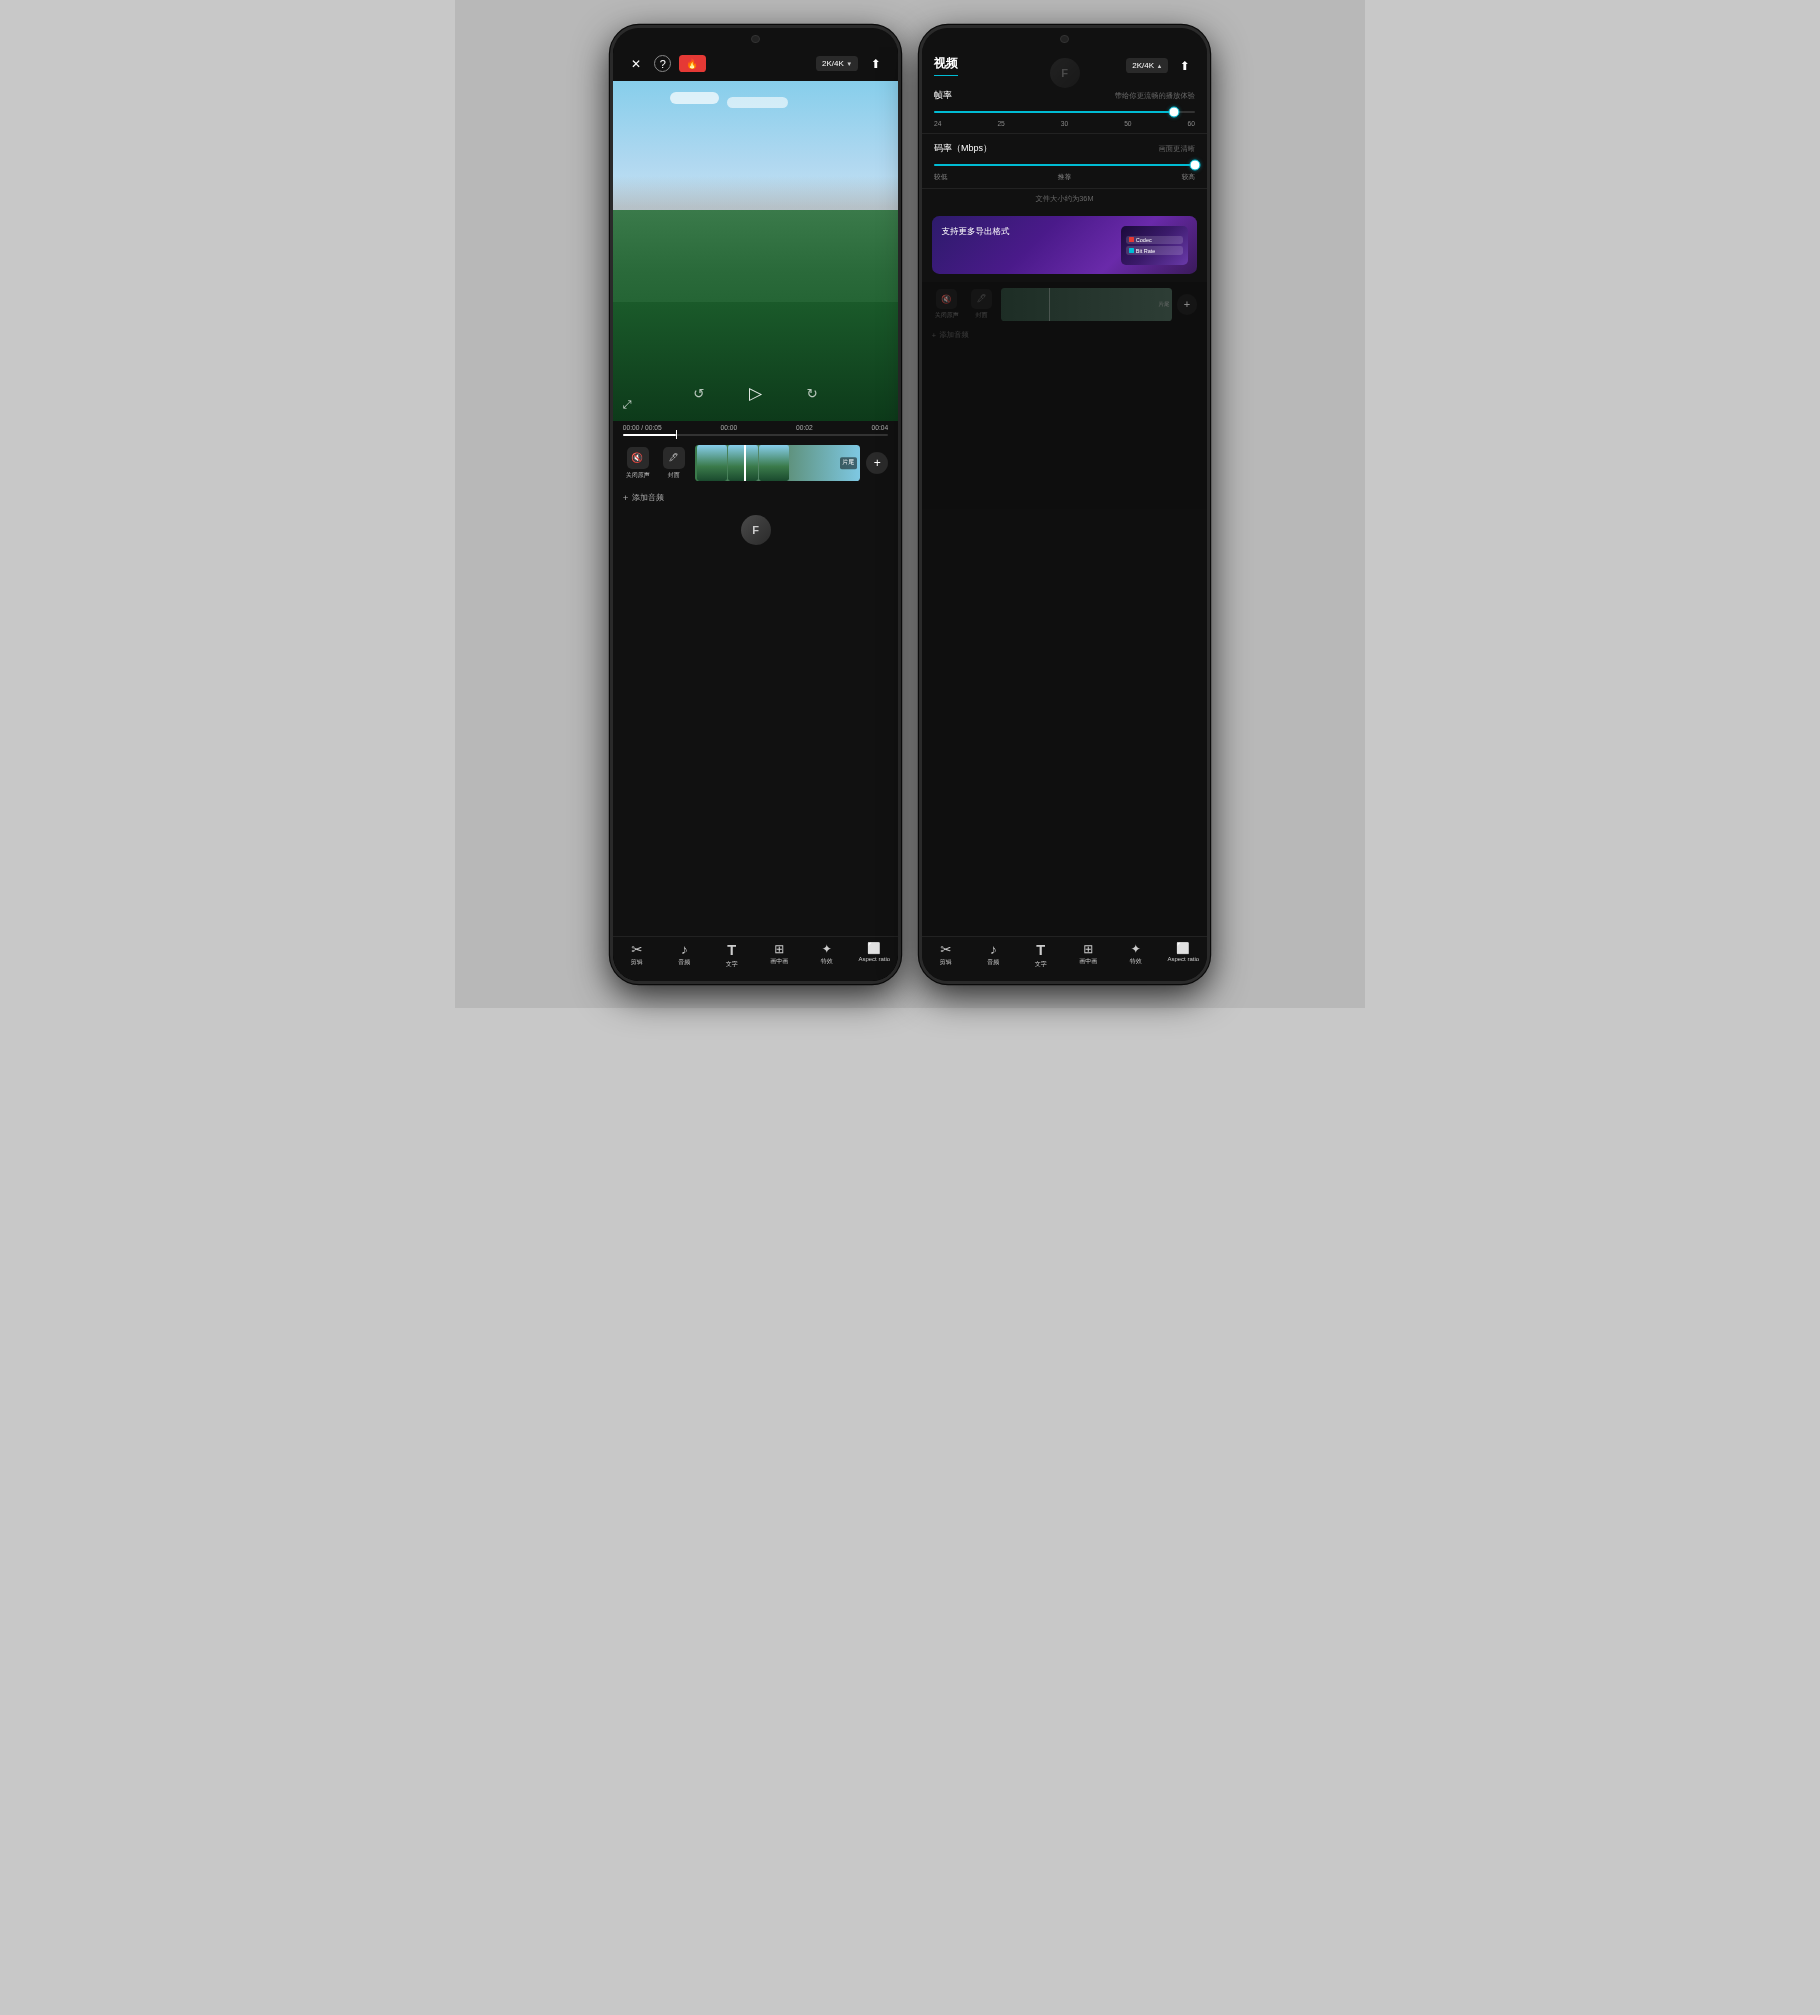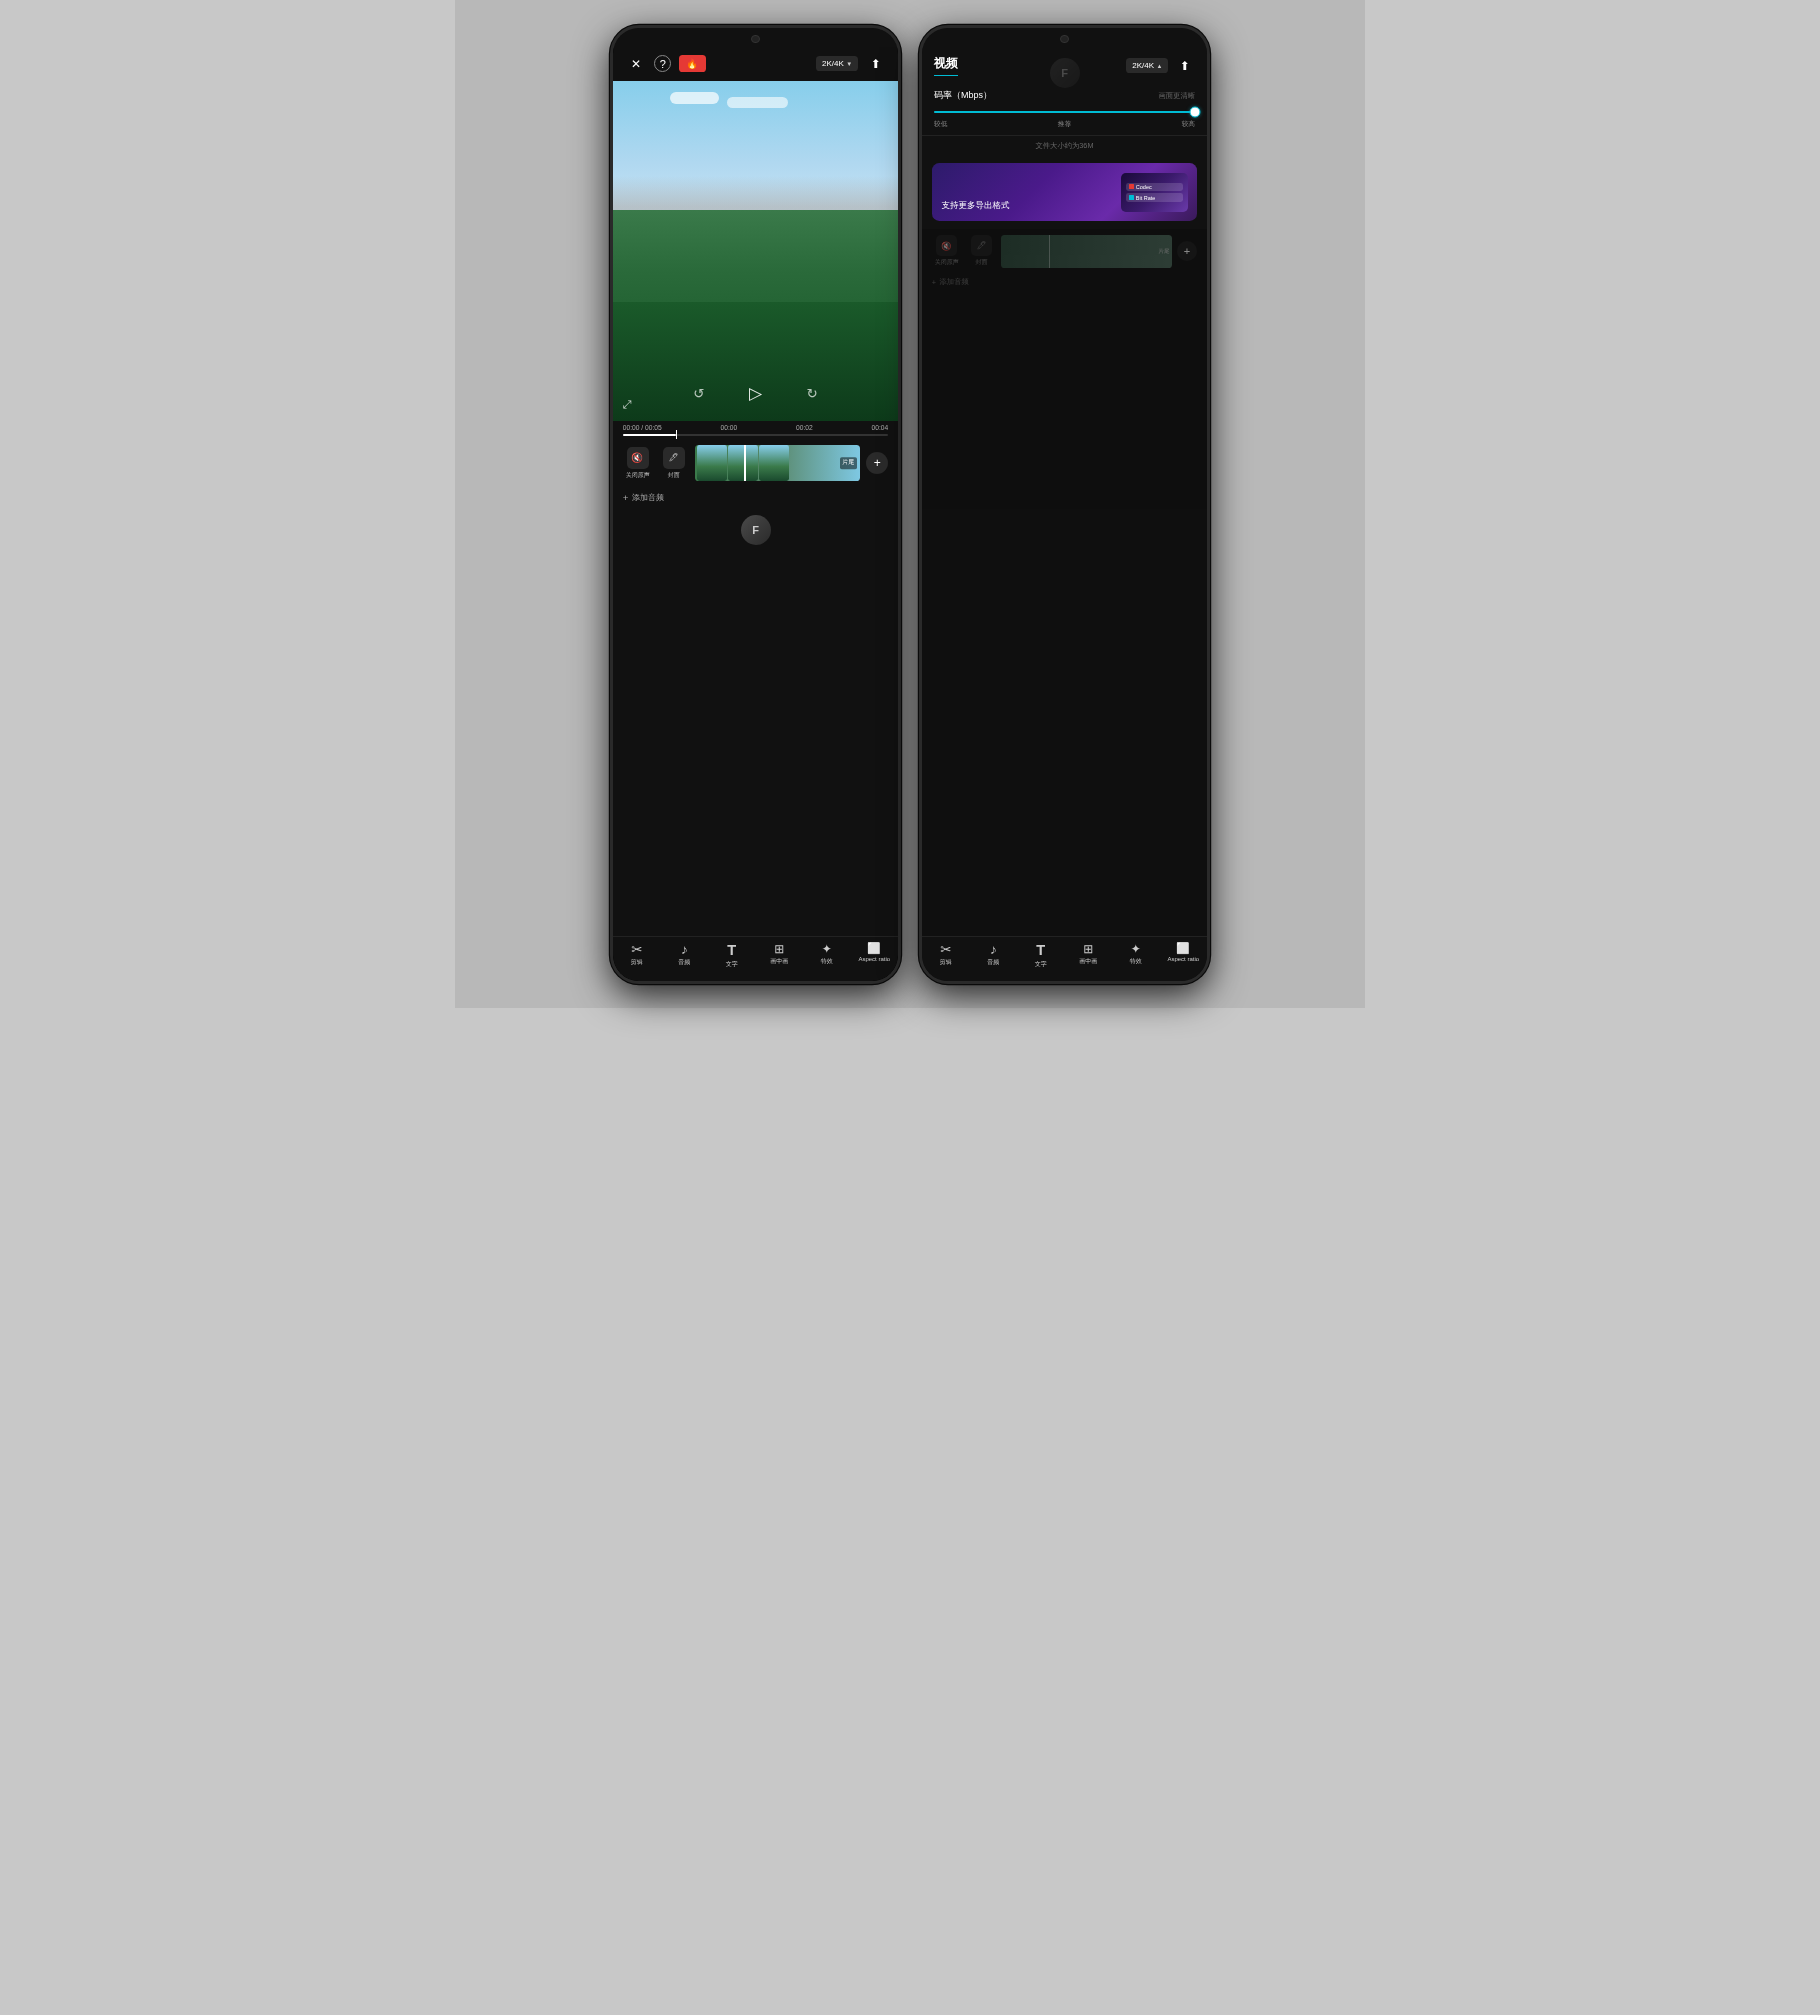--- a/index.html
+++ b/index.html
@@ -494,21 +494,21 @@
       font-size: 7.3px;
       padding: 4.9px;
       flex-shrink: 0;
     }
     .formats-banner {
       margin: 7.3px 9.7px;
       background: linear-gradient(135deg, #2d1b6b 0%, #4a1a8a 40%, #6a2aaa 70%, #3a1a5a 100%);
       border-radius: 7.3px;
       padding: 9.7px;
       display: flex;
-      align-items: flex-end;
+      align-items: flex-start;
       gap: 6px;
       flex-shrink: 0;
       position: relative;
       overflow: hidden;
     }
     .formats-text {
       color: #fff;
       font-size: 8.5px;
       font-weight: 500;
       flex: 1;
@@ -750,20 +750,41 @@
             <span class="export-title">视频</span>
             <div class="spacer"></div>
             <button class="quality-btn">
               <span>2K/4K</span>
               <span class="arrow">▲</span>
             </button>
             <div class="upload-btn" style="font-size:12px; margin-left:6px;">⬆</div>
           </div>
 
 
+          <div class="setting-section">
+            <div class="setting-label-row">
+              <div class="setting-label">
+                <span>帧率</span>
+              </div>
+              <span class="setting-hint">带给你更流畅的播放体验</span>
+            </div>
+            <div class="slider-container">
+              <div class="slider-track">
+                <div class="slider-fill" style="width:92%;"></div>
+                <div class="slider-thumb" style="left:92%;"></div>
+              </div>
+            </div>
+            <div class="slider-labels">
+              <span>24</span>
+              <span>25</span>
+              <span>30</span>
+              <span>50</span>
+              <span>60</span>
+            </div>
+          </div>
 
           <div class="setting-section">
             <div class="setting-label-row">
               <div class="setting-label">
                 <span>码率（Mbps）</span>
               </div>
               <span class="setting-hint">画面更清晰</span>
             </div>
             <div class="slider-container">
               <div class="slider-track">

